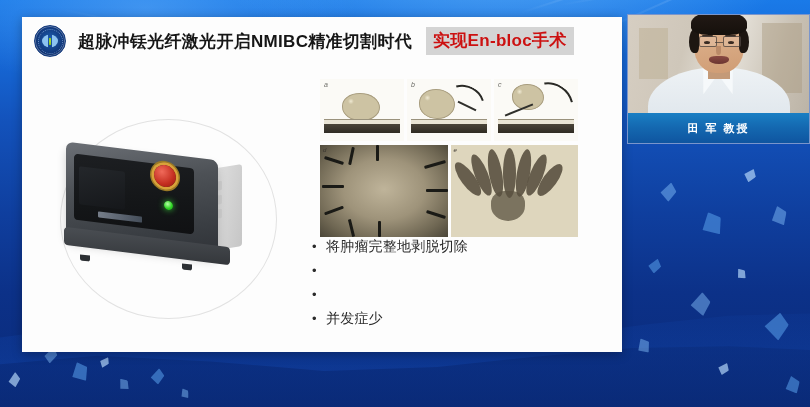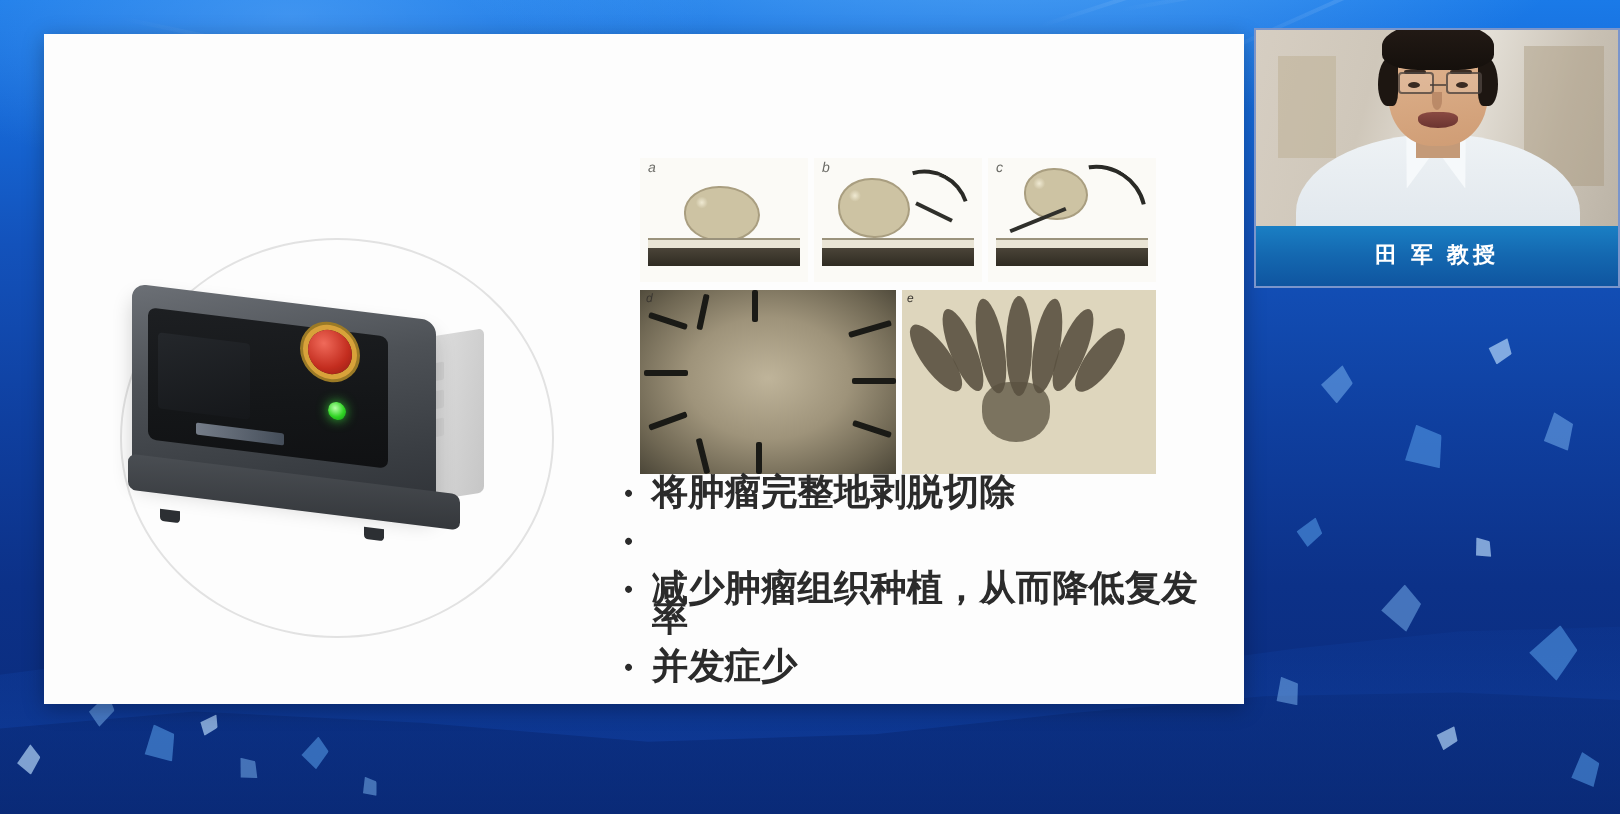--- a/index.html
+++ b/index.html
@@ -111,21 +111,21 @@
     background:radial-gradient(ellipse at 50% 48%,#bfb49a 0%,#9e937a 45%,#6f6753 78%,#4b4638 100%);}
   .fig-e{position:relative;flex:1;overflow:hidden;background:#ded6bd;}
   .pin{position:absolute;background:#1a1a16;border-radius:1px;}
   .villi{position:absolute;border-radius:50%;background:#5a5140;opacity:.9;}
   .fig-sub{position:absolute;left:3px;top:2px;font-size:6px;font-style:italic;color:#3a3630;}
 
   
   .bullets{position:absolute;left:290px;top:222px;width:300px;}
   .bullet{display:flex;align-items:flex-start;margin-bottom:9px;}
   .bullet-dot{width:14px;flex:0 0 14px;font-size:13px;line-height:15px;color:#2b2b2b;text-align:left;}
-  .bullet-text{font-size:18px;line-height:15px;color:#2b2b2b;font-weight:700;letter-spacing:.2px;}
+  .bullet-text{font-size:14px;line-height:15px;color:#2b2b2b;font-weight:400;letter-spacing:.2px;}
 
   
   .video{position:absolute;left:627px;top:14px;width:181px;height:128px;
     background:#0d3fa0;border:1px solid rgba(255,255,255,.45);overflow:hidden;}
   .vid-bg{position:absolute;inset:0;
     background:linear-gradient(105deg,#d6cec2 0%,#cfc7ba 30%,#e6e2da 52%,#c9c1b4 78%,#b9b1a4 100%);}
   .vid-panelL{position:absolute;left:6%;top:10%;width:16%;height:40%;background:rgba(190,176,150,.55);}
   .vid-panelR{position:absolute;right:4%;top:6%;width:22%;height:55%;background:rgba(168,152,126,.45);}
   .person{position:absolute;left:50%;transform:translateX(-50%);bottom:20px;width:130px;height:96px;}
   .shirt{position:absolute;left:-6px;bottom:0;width:142px;height:56px;border-radius:50% 50% 0 0/70% 70% 0 0;
@@ -187,20 +187,27 @@
     <div class="shard" style="left:690px;top:292px;width:20px;height:23px;transform:rotate(12deg);clip-path:polygon(50% 0,100% 34%,78% 100%,6% 66%);"></div>
     <div class="shard l" style="left:736px;top:268px;width:10px;height:12px;transform:rotate(-28deg);clip-path:polygon(50% 0,100% 40%,70% 100%,6% 66%);"></div>
     <div class="shard d" style="left:764px;top:312px;width:24px;height:27px;transform:rotate(18deg);clip-path:polygon(50% 0,100% 34%,78% 100%,6% 66%);"></div>
     <div class="shard" style="left:636px;top:338px;width:14px;height:16px;transform:rotate(-18deg);clip-path:polygon(50% 0,100% 36%,74% 100%,8% 68%);"></div>
     <div class="shard l" style="left:718px;top:362px;width:11px;height:13px;transform:rotate(34deg);clip-path:polygon(50% 0,100% 40%,70% 100%,6% 66%);"></div>
     <div class="shard d" style="left:784px;top:376px;width:16px;height:18px;transform:rotate(-6deg);clip-path:polygon(50% 0,100% 36%,74% 100%,8% 68%);"></div>
   </div>
 
   <div class="slide">
 
+    <div class="slide-header">
+      <div class="logo">
+        <div class="logo-ring"></div>
+      </div>
+      <div class="title">超脉冲铥光纤激光开启NMIBC精准切割时代</div>
+      <div class="title-hl">实现En-bloc手术</div>
+    </div>
 
     <div class="device-wrap">
       <div class="device-circle"></div>
       <div class="dev dev-side"></div>
       <div class="dev dev-slotA"></div>
       <div class="dev dev-slotB"></div>
       <div class="dev dev-slotC"></div>
       <div class="dev dev-body"></div>
       <div class="dev dev-face"></div>
       <div class="dev dev-screen"></div>
@@ -275,21 +282,20 @@
     <div class="bullets">
       <div class="bullet">
         <span class="bullet-dot">•</span>
         <span class="bullet-text">将肿瘤完整地剥脱切除</span>
       </div>
       <div class="bullet">
         <span class="bullet-dot">•</span>
       </div>
       <div class="bullet">
         <span class="bullet-dot">•</span>
-        <span class="bullet-text">减少肿瘤组织种植，从而降低复发率</span>
       </div>
       <div class="bullet">
         <span class="bullet-dot">•</span>
         <span class="bullet-text">并发症少</span>
       </div>
     </div>
   </div>
 
   <div class="video">
     <div class="vid-bg">

